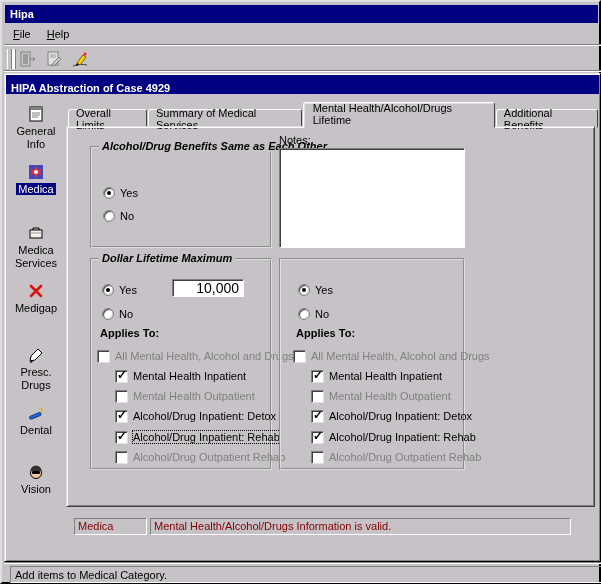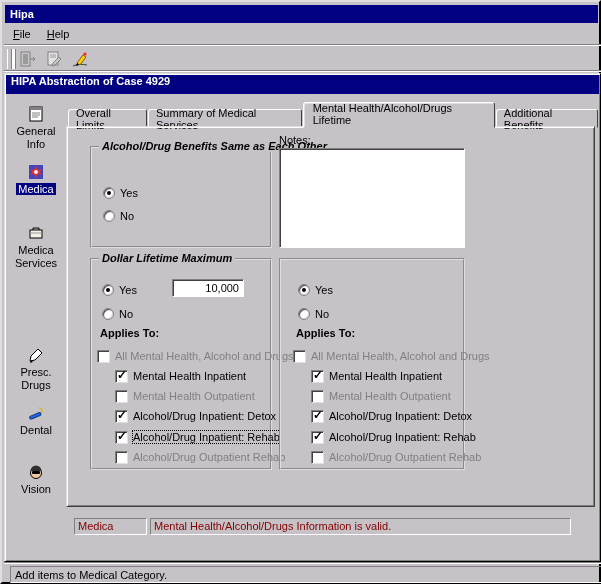--- a/index.html
+++ b/index.html
@@ -8,39 +8,39 @@
   .app{position:absolute;inset:0;box-sizing:border-box;border:2px solid;border-color:#dfdfdf #000 #000 #dfdfdf;}
   .titlebar{position:absolute;left:3px;top:3px;width:593px;height:18px;background:#000080;color:#fff;font-weight:bold;display:flex;align-items:center;padding-left:5px;box-sizing:border-box;}
   .menubar{position:absolute;left:3px;top:23px;height:18px;display:flex;align-items:center;}
   .menu-item{display:inline-block;padding:2px 8px;cursor:default;}
   .menu-item::first-letter{text-decoration:underline;}
   .etched{position:absolute;left:2px;width:597px;height:0;border-top:1px solid #808080;border-bottom:1px solid #fff;}
   .toolbar{position:absolute;left:3px;top:45px;height:23px;display:flex;align-items:center;}
   .grip{width:3px;height:20px;border-left:1px solid #fff;border-right:1px solid #808080;margin:0 4px 0 2px;box-shadow:3px 0 0 #fff,4px 0 0 #808080;}
   .tbtn{width:24px;height:22px;display:flex;align-items:center;justify-content:center;margin-right:2px;}
   .childwin{position:absolute;left:2px;top:71px;width:597px;height:489px;box-sizing:border-box;border:1px solid;border-color:#dfdfdf #000 #000 #dfdfdf;box-shadow:inset 1px 1px 0 #fff, inset -1px -1px 0 #808080;}
-  .childtitle{position:absolute;left:4px;top:73px;width:593px;height:19px;background:#000080;color:#fff;font-weight:bold;display:flex;align-items:flex-start;padding-left:5px;box-sizing:border-box;}
+  .childtitle{position:absolute;left:4px;top:73px;width:593px;height:19px;background:#000080;color:#fff;font-weight:bold;display:flex;align-items:flex-end;padding-left:5px;box-sizing:border-box;}
   .tabstrip{position:absolute;left:66px;top:100px;height:26px;display:flex;align-items:flex-end;}
   .tab{box-sizing:border-box;height:19px;padding:0 7px;display:flex;align-items:center;border:1px solid;border-color:#fff #404040 transparent #fff;border-radius:3px 3px 0 0;margin-right:1px;position:relative;}
   .tab.active{height:26px;z-index:6;padding:0 10px 2px 9px;box-shadow:inset 1px 1px 0 #dfdfdf;}
   .tabpage{position:absolute;left:64px;top:124px;width:529px;height:381px;box-sizing:border-box;border:1px solid;border-color:#dfdfdf #404040 #404040 #dfdfdf;box-shadow:inset 1px 1px 0 #fff, inset -1px -1px 0 #808080;z-index:2;}
   .groupbox{position:absolute;box-sizing:border-box;border:2px groove #dfdfdf;z-index:3;}
   .group-title{position:absolute;top:-8px;left:7px;padding:0 3px;font-weight:bold;font-style:italic;white-space:nowrap;}
   .plain-label{position:absolute;white-space:nowrap;z-index:3;}
   .bold-label{font-weight:bold;white-space:nowrap;position:absolute;text-align:center;}
   .row{position:absolute;display:flex;align-items:center;gap:5px;height:14px;white-space:nowrap;}
   .radio{width:12px;height:12px;box-sizing:border-box;border-radius:50%;background:#fff;border:1px solid #808080;box-shadow:inset 1px 1px 1px #404040, inset -1px -1px 0 #dfdfdf;position:relative;flex:none;}
   .row.checked .radio::after{content:"";position:absolute;left:3px;top:3px;width:4px;height:4px;border-radius:50%;background:#000;}
   .cb{width:13px;height:13px;box-sizing:border-box;background:#fff;border:1px solid;border-color:#808080 #dfdfdf #dfdfdf #808080;box-shadow:inset 1px 1px 0 #404040, inset -1px -1px 0 #fff;position:relative;flex:none;}
   .row.checked .cb::after{content:"\2713";position:absolute;left:1px;top:-3px;font-size:12px;font-weight:bold;color:#000;}
   .row.disabled .lbl{color:#808080;}
   .row.focused .lbl{outline:1px dotted #000;}
   .sunken-field{box-sizing:border-box;border:1px solid;border-color:#808080 #fff #fff #808080;box-shadow:inset 1px 1px 0 #404040;background:#fff;}
   textarea.notes{position:absolute;left:277px;top:146px;width:186px;height:100px;resize:none;z-index:3;font-family:"Liberation Sans",sans-serif;font-size:11px;outline:none;}
-  input.amount{position:absolute;font-family:"Liberation Sans",sans-serif;font-size:11px;text-align:right;padding-right:4px;height:18px;outline:none;}
+  input.amount{position:absolute;font-family:"Liberation Sans",sans-serif;font-size:14px;text-align:right;padding-right:4px;height:18px;outline:none;}
   .status-field{position:absolute;height:17px;box-sizing:border-box;border:1px solid;border-color:#808080 #fff #fff #808080;color:#800000;line-height:15px;padding:0 3px;overflow:hidden;white-space:nowrap;z-index:3;}
   .statusbar{position:absolute;left:8px;top:564px;width:595px;height:17px;box-sizing:border-box;border:1px solid;border-color:#808080 #fff #fff #808080;display:flex;align-items:center;padding-left:4px;}
   .side-item{position:absolute;left:5px;width:58px;display:flex;flex-direction:column;align-items:center;gap:2px;line-height:13px;text-align:center;z-index:3;}
   .side-label{width:54px;}
   .side-item.selected .hl{background:#000080;color:#fff;padding:0 2px;}
   svg{display:block;}
 </style>
 </head>
 <body class="dither">
 
@@ -125,20 +125,28 @@
     <span>
       <svg width="18" height="18" viewBox="0 0 18 18">
           <path d="M6 6V4h6v2" fill="none" stroke="#000"></path>
           <rect x="3" y="6" width="12" height="8" fill="#f4f0e8" stroke="#000"></rect>
           <line x1="3" y1="9" x2="15" y2="9" stroke="#9a9a9a"></line>
         </svg>
     </span>
     <span class="side-label"><span class="hl">Medica Services</span></span>
   </div>
 
+  <div class="side-item" style="top:280px">
+    <span>
+      <svg width="18" height="18" viewBox="0 0 18 18">
+          <path d="M4 4l10 10M14 4L4 14" stroke="#dd1111" stroke-width="2.6" stroke-linecap="round"></path>
+        </svg>
+    </span>
+    <span class="side-label"><span class="hl">Medigap</span></span>
+  </div>
 
   <div class="side-item" style="top:344px">
     <span>
       <svg width="18" height="18" viewBox="0 0 18 18">
           <path d="M11 3l4 4-7 7-5 1 1-5z" fill="#fff" stroke="#000"></path>
           <path d="M4 14l2 2-3 1z" fill="#000"></path>
         </svg>
     </span>
     <span class="side-label"><span class="hl">Presc. Drugs</span></span>
   </div>

